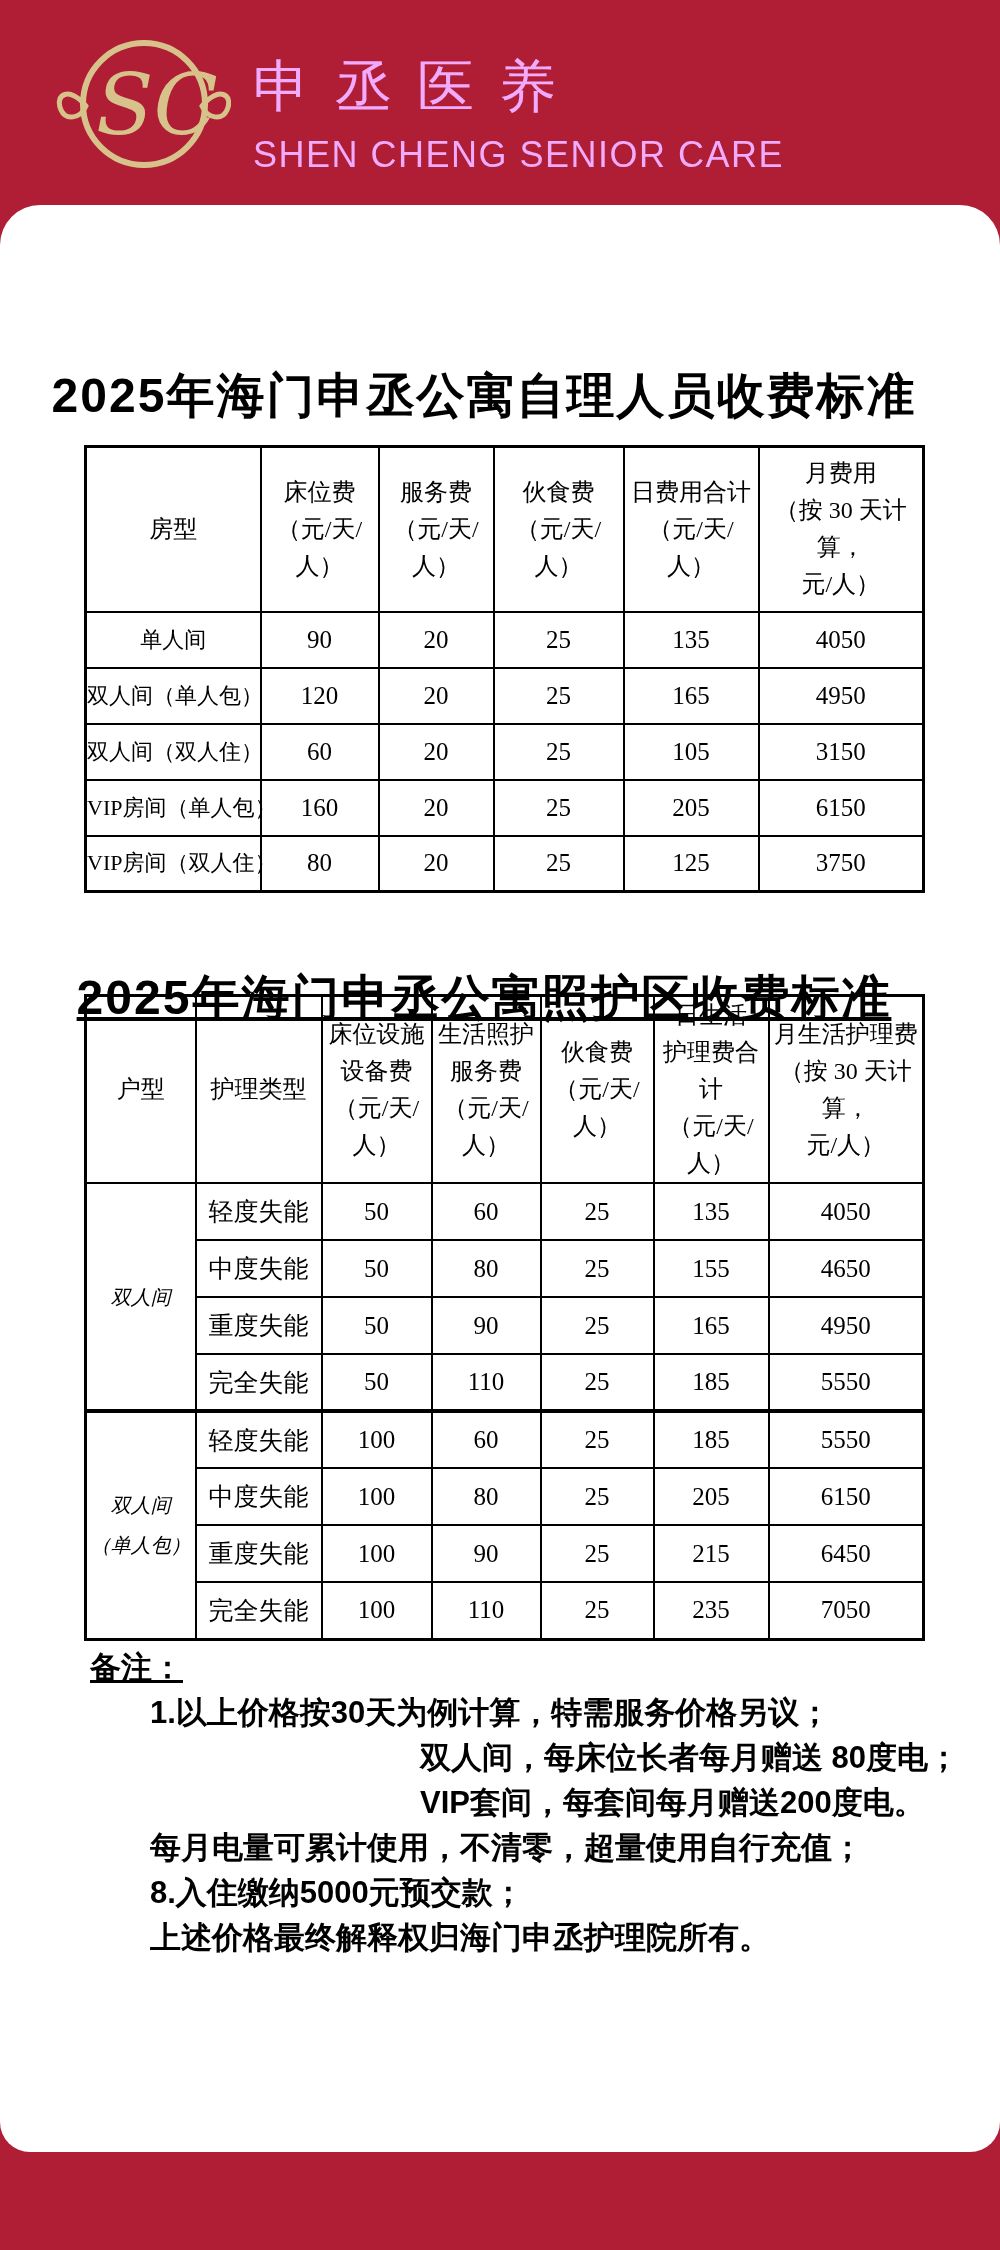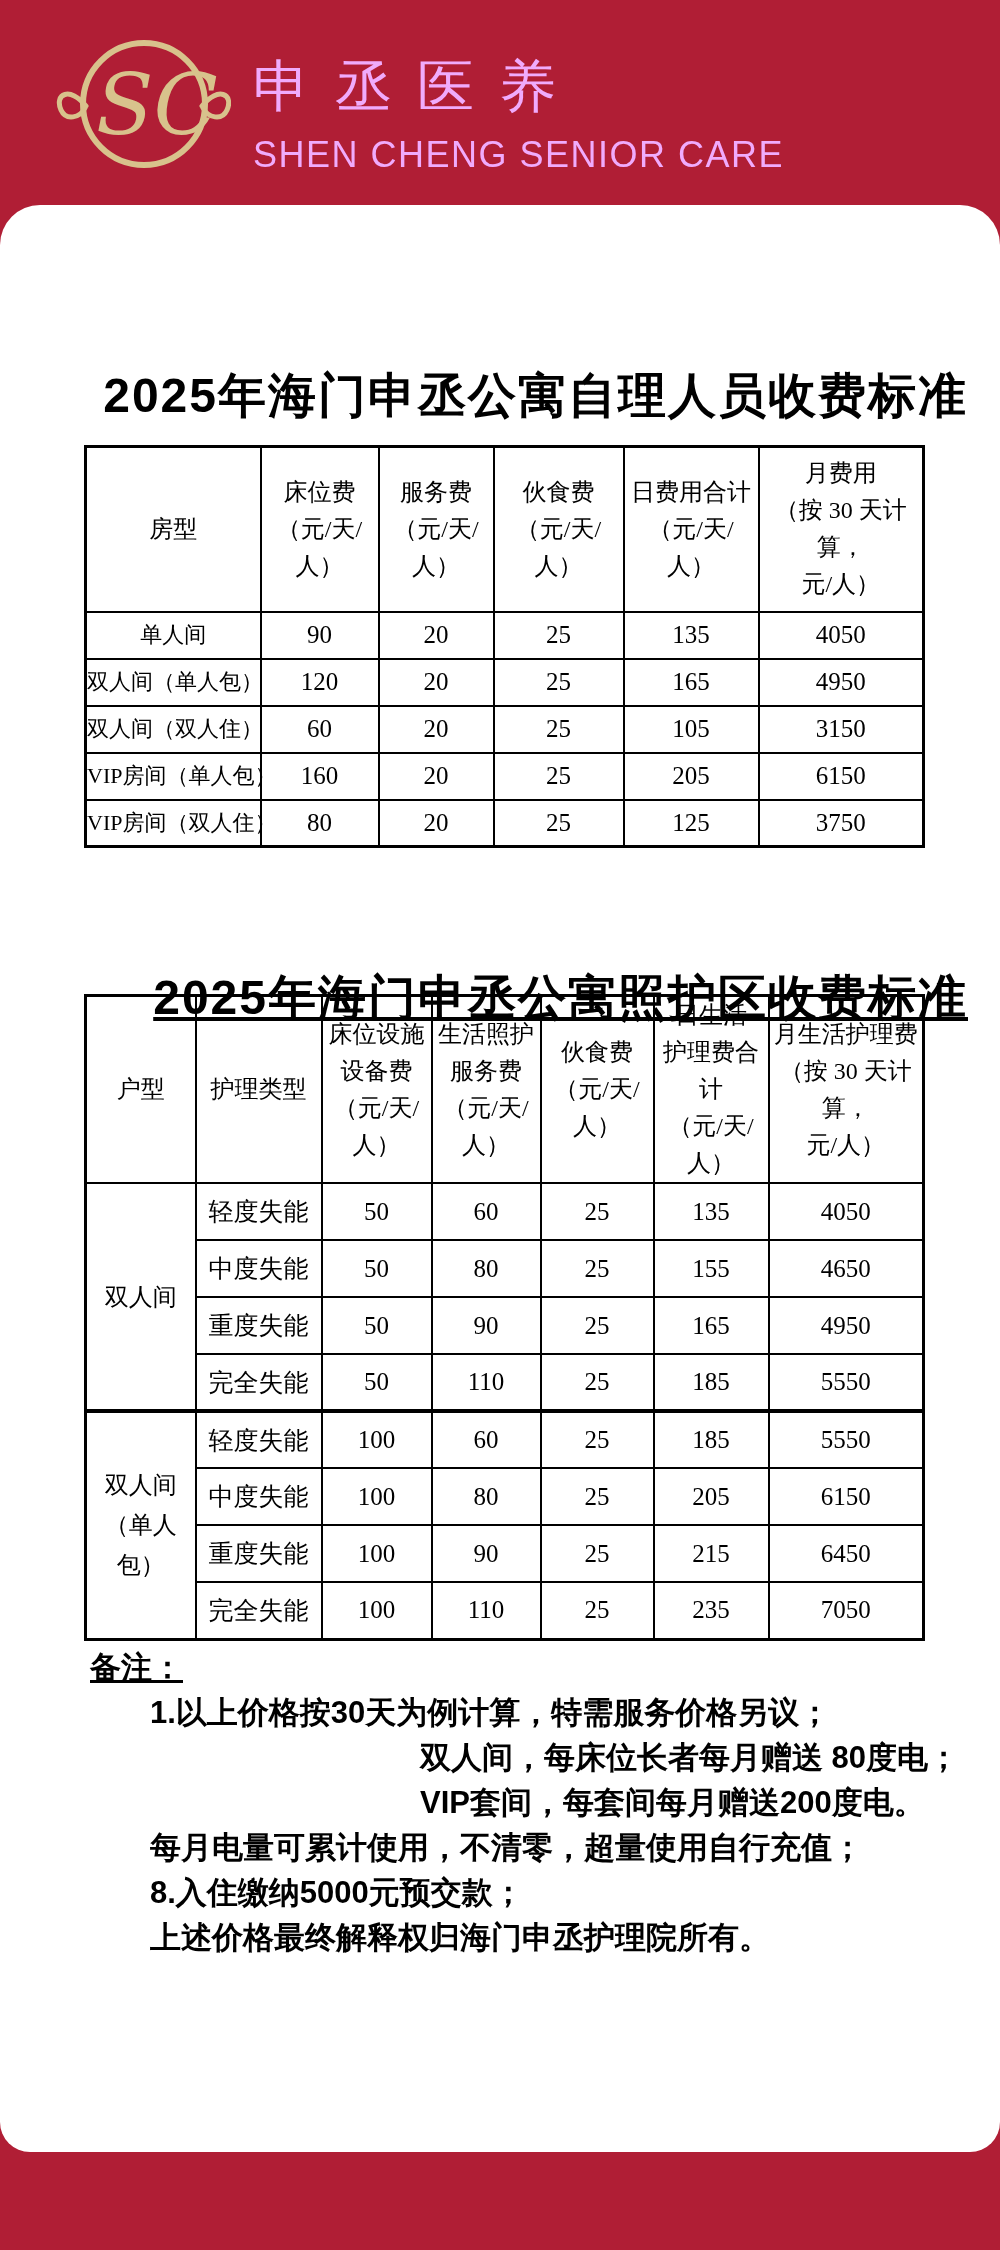--- a/index.html
+++ b/index.html
@@ -42,21 +42,21 @@
     border-radius: 40px 40px 30px 30px;
   }
   .footer-band {
     position: absolute; left: 0; bottom: 0;
     width: 1000px; height: 98px;
   }
 
   
   .title {
     position: absolute; left: 0; width: 968px;
-    text-align: right; font-weight: bold;
+    text-align: center; font-weight: bold;
     font-size: 48px; letter-spacing: 2px; line-height: 52px;
     white-space: nowrap;
   }
   #title1 { top: 370px; }
   #title2 { top: 972px; text-decoration: underline; }
 
   
   table {
     position: absolute; left: 84px;
     width: 838px; table-layout: fixed;
@@ -71,28 +71,28 @@
     font-weight: normal;
   }
   th {
     font-size: 24px; line-height: 37px;
     white-space: pre-line;
   }
   td { font-size: 25px; }
 
   #table1 { top: 445px; }
   #table1 thead tr { height: 165px; }
-  #table1 tbody tr { height: 47px; margin-top: 24px; }
+  #table1 tbody tr { height: 56px; margin-top: 24px; }
   #table1 td.rowlabel { font-size: 22px; white-space: nowrap; }
 
   #table2 { top: 994px; }
   #table2 thead tr { height: 148px; }
   #table2 tbody tr { height: 57px; }
   #table2 td.group-label {
-    font-size: 24px; line-height: 40px; white-space: pre-line;
+    font-size: 20px; line-height: 40px; white-space: pre-line; font-style: italic;
   }
   #table2 tr.group-sep td { border-top: 4px solid #000; }
 
   
   .notes {
     position: absolute; top: 1645px; left: 0; width: 1000px;
     font-weight: bold; font-size: 31px;
   }
   .note-line { line-height: 45px; white-space: pre; }
   .n-label { margin-left: 90px; text-decoration: underline; }

